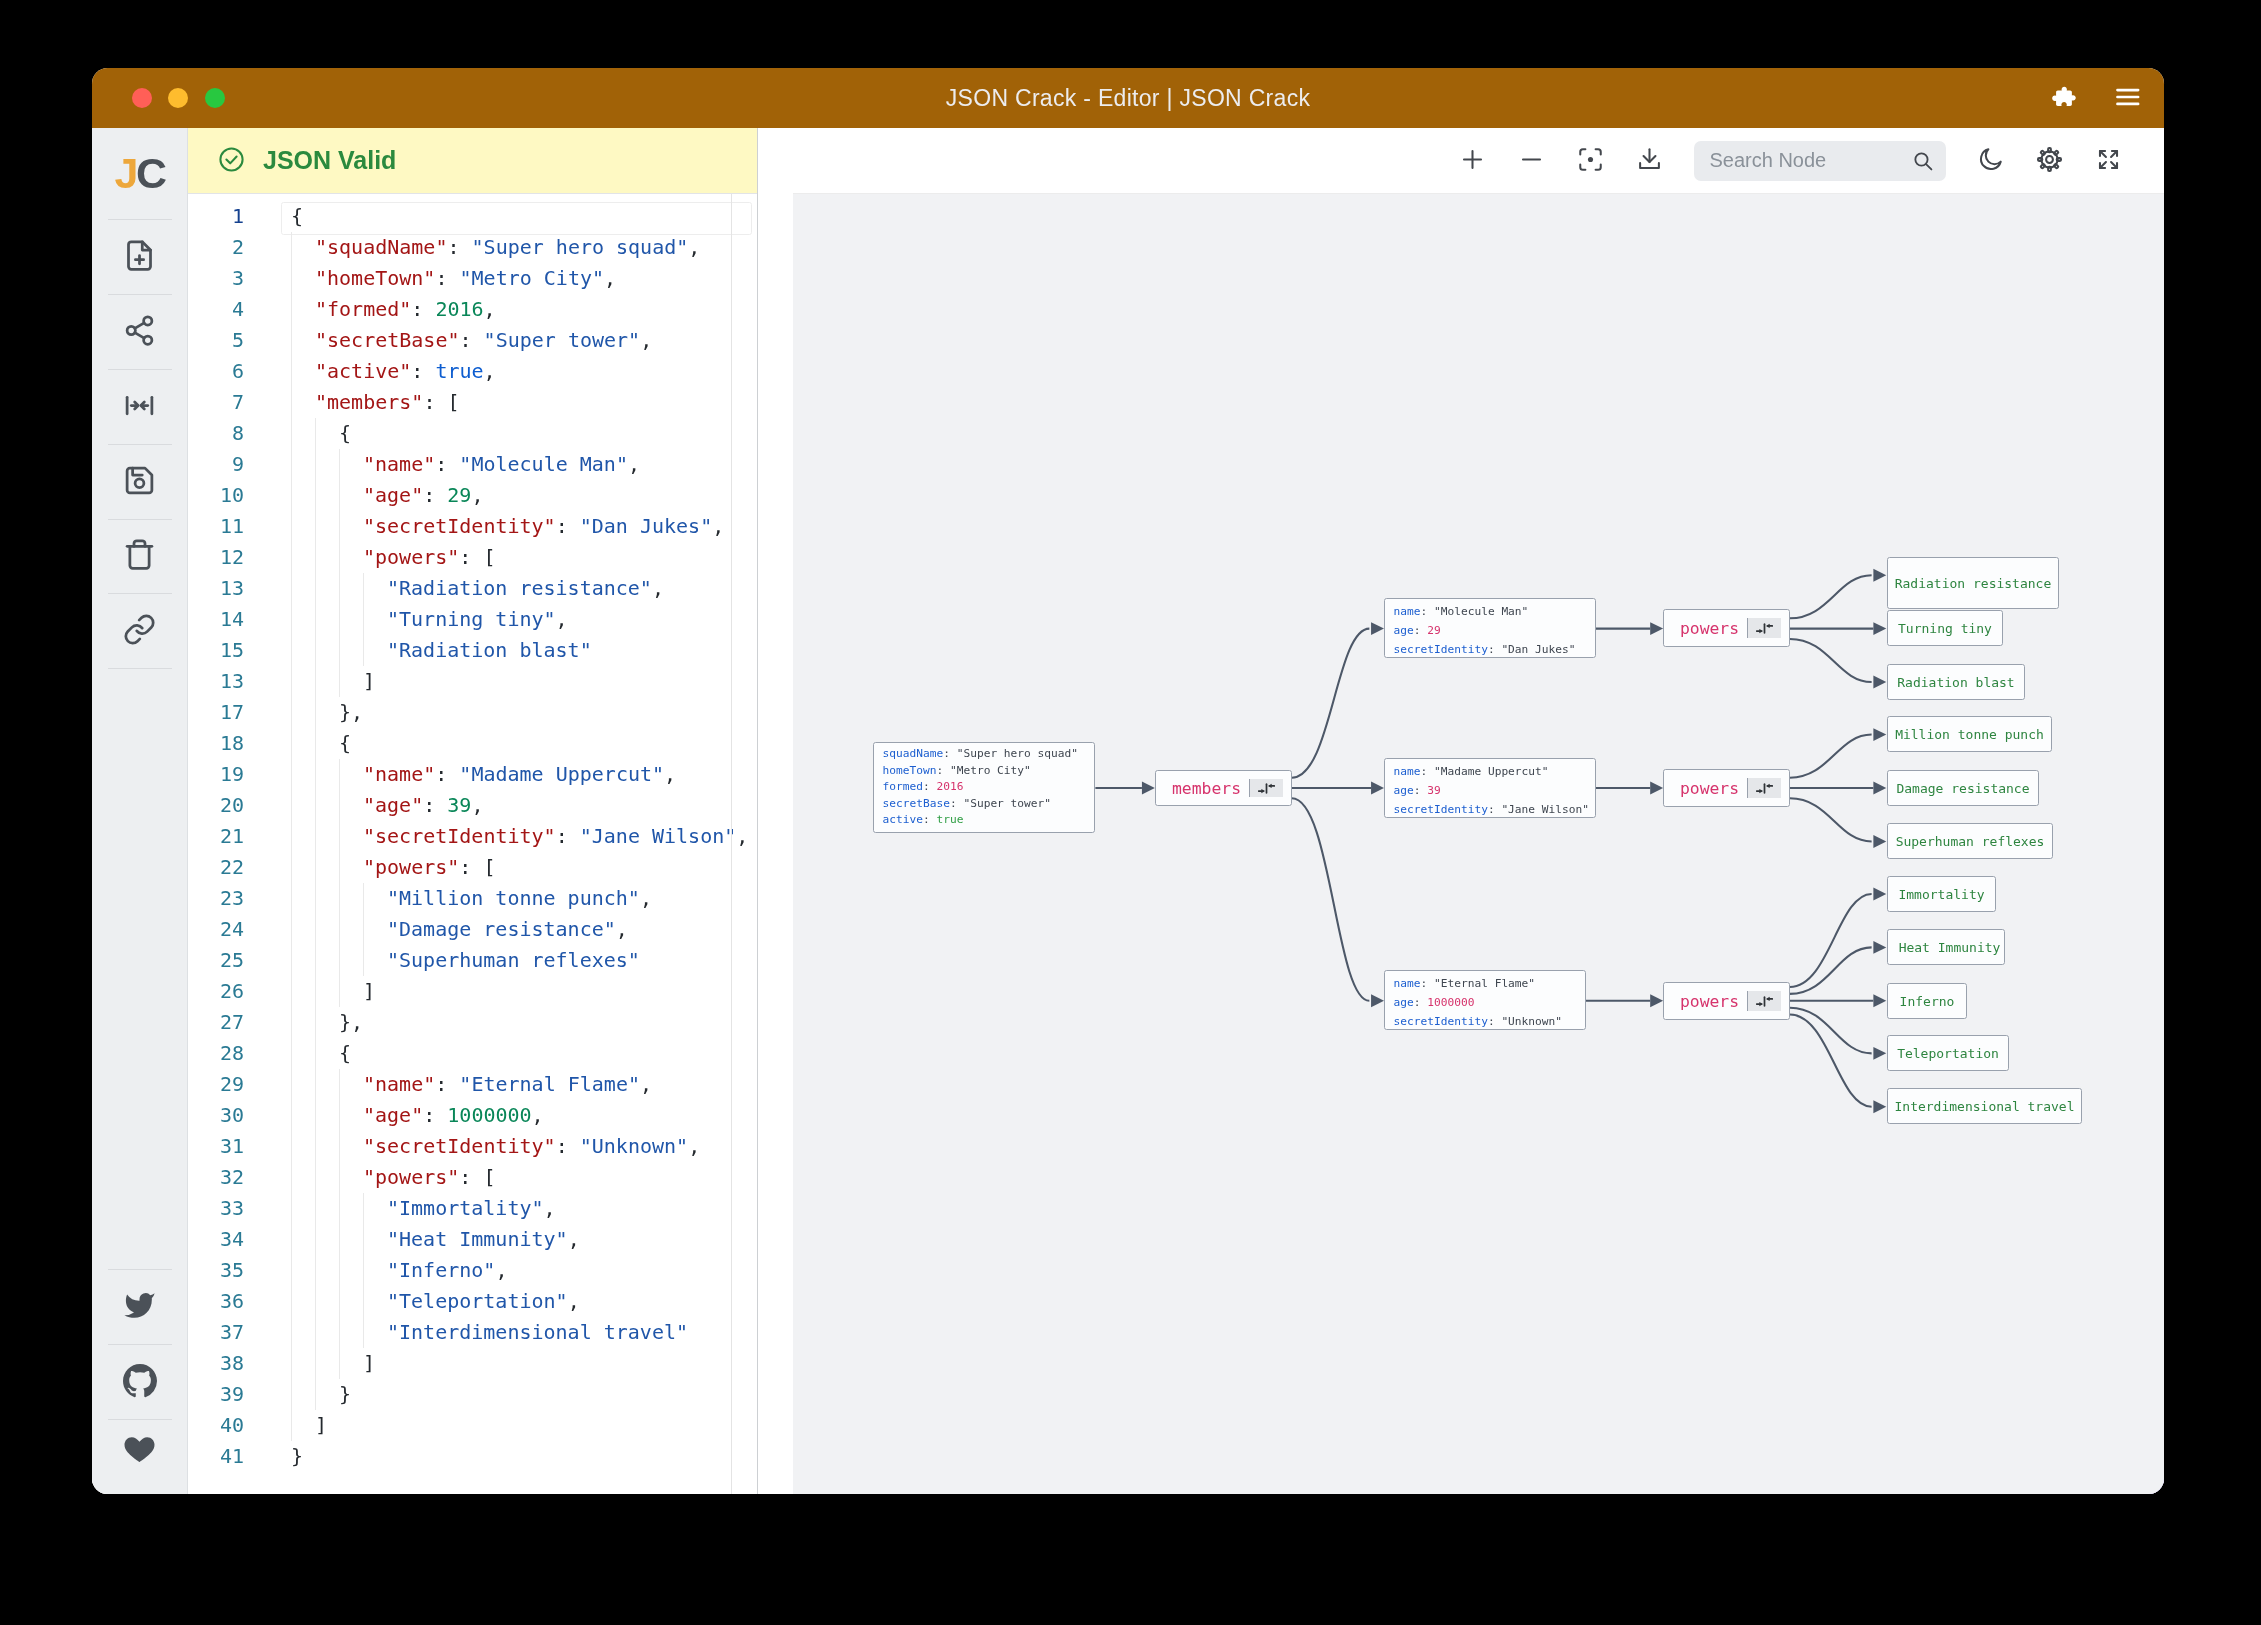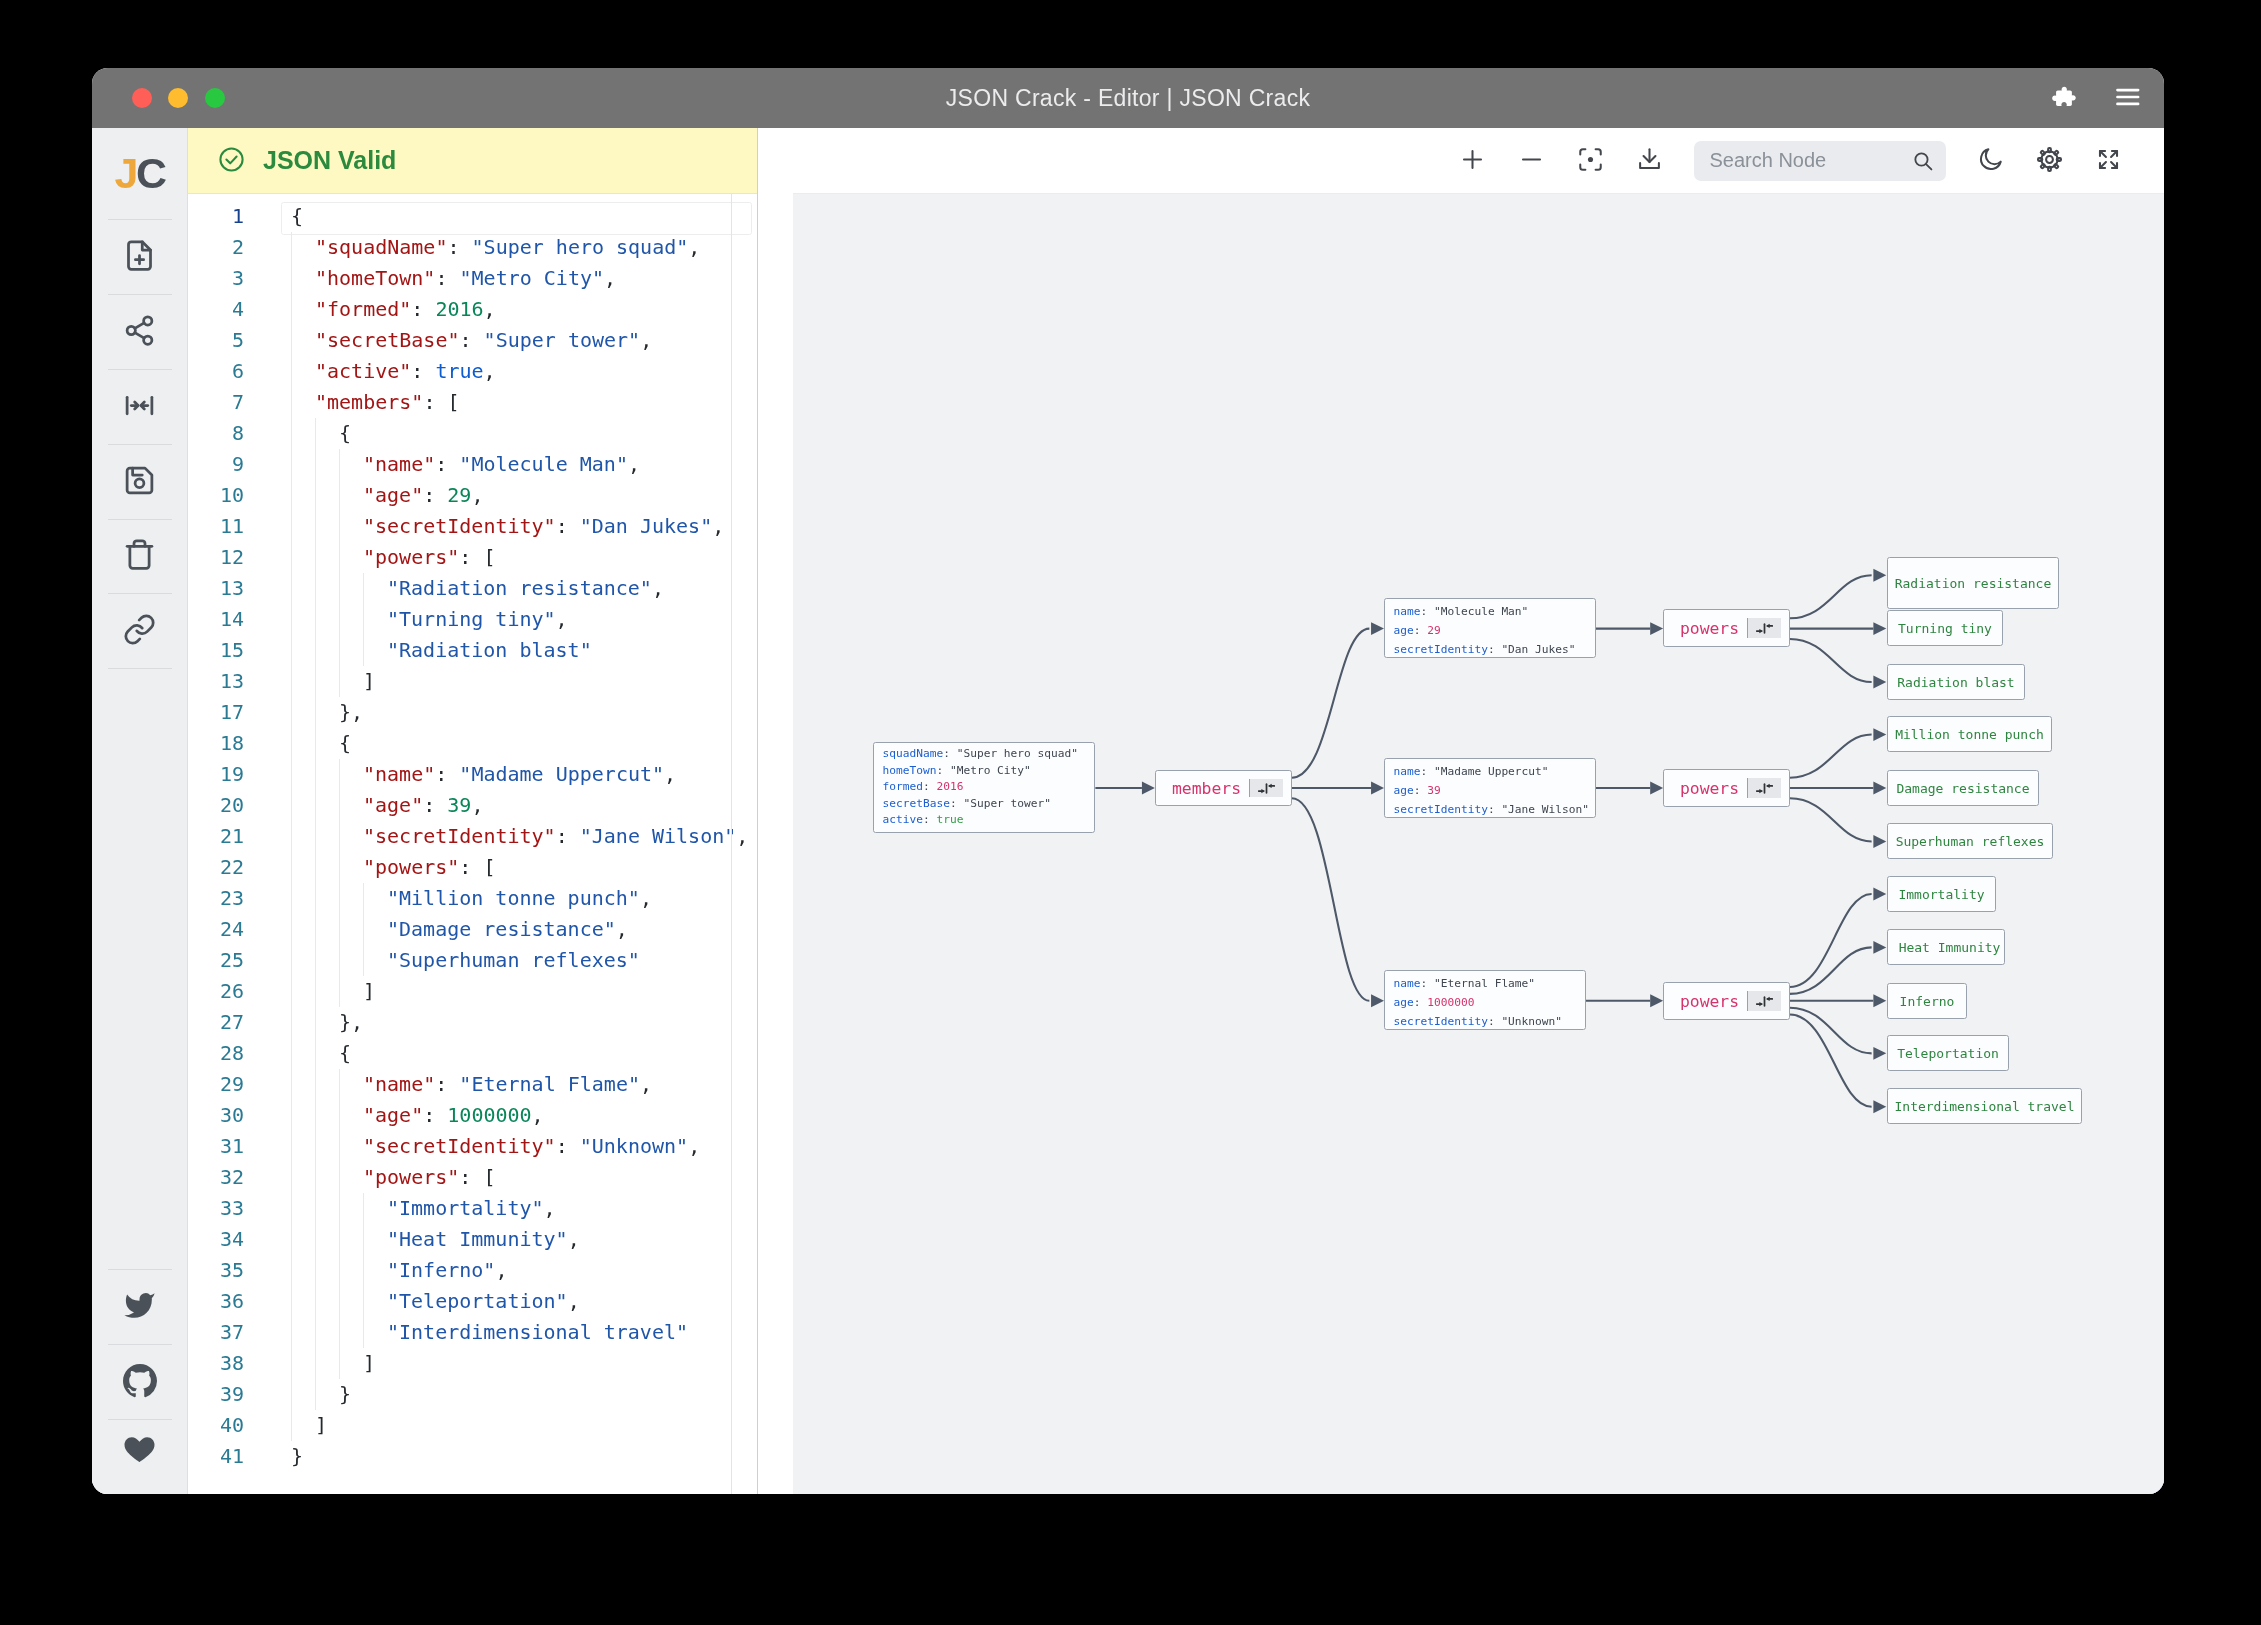--- a/index.html
+++ b/index.html
@@ -4,21 +4,21 @@
 <style>
   * { margin:0; padding:0; box-sizing:border-box; }
   html,body { width:2261px; height:1625px; background:#000; overflow:hidden;
               font-family:"Liberation Sans", sans-serif; }
 
   .window { position:absolute; left:92px; top:68px; width:2072px; height:1426px;
             border-radius:15.5px; overflow:hidden; background:#fff;
             box-shadow:0 26px 78px rgba(0,0,0,.6); }
 
   
-  .titlebar { height:60px; background:#737373; position:relative;
+  .titlebar { height:60px; background:#a16207; position:relative;
               display:flex; align-items:center; justify-content:center; }
   .traffic { position:absolute; left:40px; top:0; height:60px; display:flex; align-items:center; gap:16.4px; }
   .tl { width:20px; height:20px; border-radius:50%; }
   .win-title { color:#ececee; font-size:23px; letter-spacing:0.3px; }
   .tb-right { position:absolute; right:22.4px; top:0; height:60px; display:flex; align-items:center; gap:38px; }
 
   
   .main { display:flex; height:1366px; background:#fff; }
 
   

